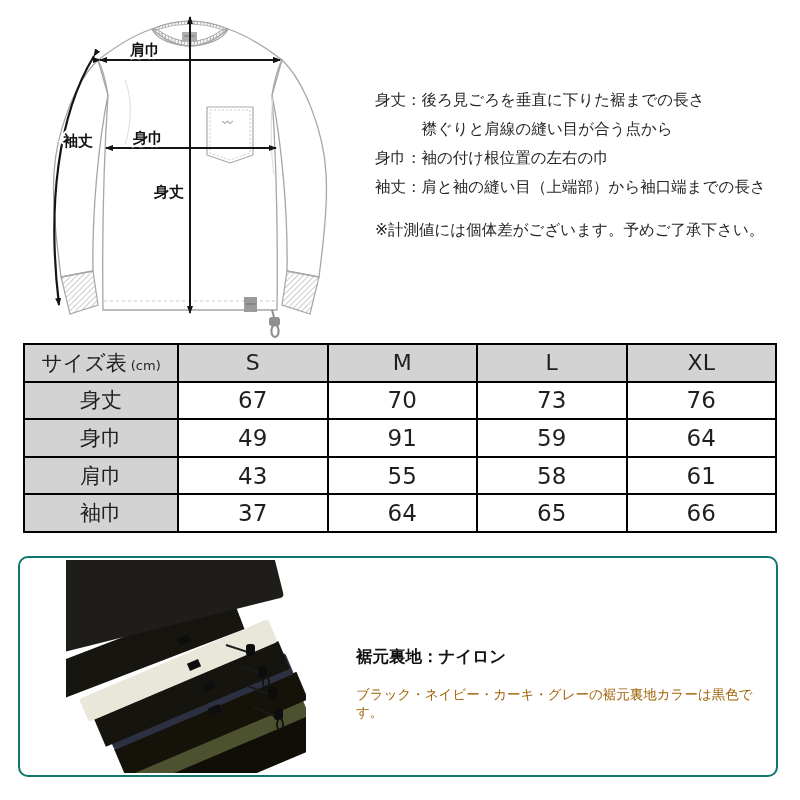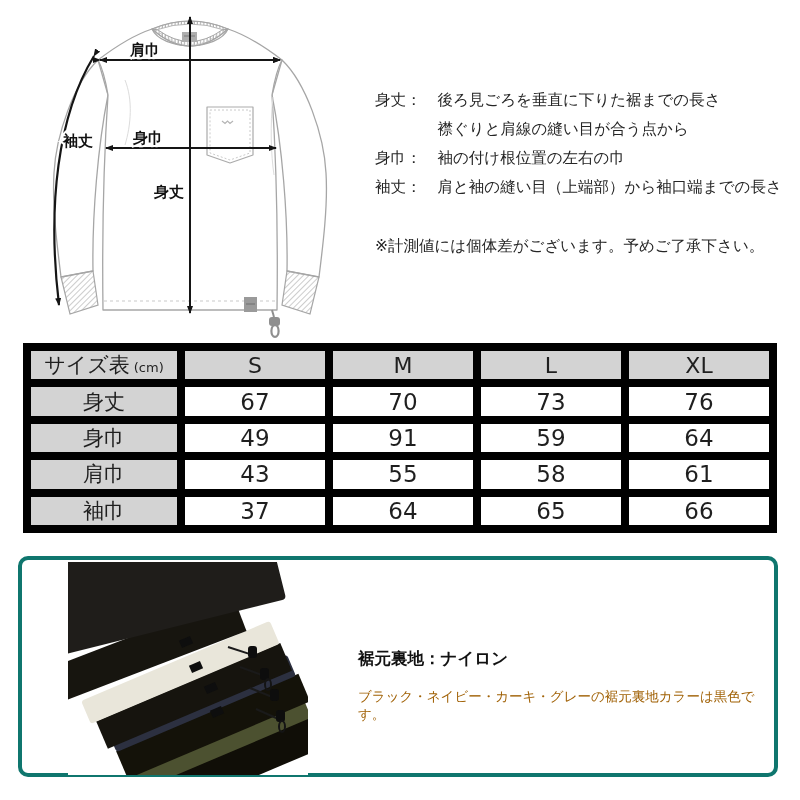--- a/index.html
+++ b/index.html
@@ -4,35 +4,35 @@
 <style>
   html,body{margin:0;padding:0;background:#fff;}
   *{box-sizing:border-box;font-family:"DejaVu Sans",sans-serif;}
   .canvas{position:relative;width:800px;height:800px;background:#fff;overflow:hidden;color:#222;}
 
   
   .shirt-svg{position:absolute;left:30px;top:5px;}
 
   
   .notes{position:absolute;left:375px;top:86px;width:412px;font-size:15.5px;line-height:29px;color:#262626;}
-  .note{display:flex;gap:16px;}
+  .note{display:flex;}
   .note .term{flex:0 0 auto;white-space:nowrap;}
   .note .desc{flex:1;}
-  .disclaimer{margin-top:30px;}
+  .disclaimer{margin-top:14px;}
 
   
   .size-table-wrap{position:absolute;left:23px;top:343px;width:754px;height:190px;}
   table.size-table{border-collapse:collapse;width:754px;height:190px;table-layout:fixed;}
-  table.size-table td{border:8px solid #000000;text-align:center;vertical-align:middle;padding:0;background:#fff;font-size:23px;color:#1f1f1f;}
+  table.size-table td{border:2px solid #000000;text-align:center;vertical-align:middle;padding:0;background:#fff;font-size:23px;color:#1f1f1f;}
   table.size-table td.hcell{background:#d3d3d3;font-size:22px;}
   table.size-table td.labelcol{background:#d3d3d3;font-size:21px;width:154px;}
   .unit{font-size:13px;margin-left:4px;}
 
   
-  .hem-box{position:absolute;left:18px;top:556px;width:760px;height:221px;border:4px solid #0f766e;border-radius:10px;background:#fff;}
+  .hem-box{position:absolute;left:18px;top:556px;width:760px;height:221px;border:2px solid #0f766e;border-radius:10px;background:#fff;}
   .hem-photo{position:absolute;left:46px;top:2px;width:240px;height:213px;overflow:hidden;background:#fff;}
   .band,.lining,.fab-black{position:absolute;transform-origin:0 50%;}
   .fab-black{left:-45px;top:-70px;width:250px;height:170px;background:#1f1d1a;transform:rotate(-14deg);border-radius:4px;}
   .lin1{left:-10px;top:104px;width:195px;height:36px;background:#17150f;transform:rotate(-21deg);}
   .fab-white{left:18px;top:138px;width:205px;height:25px;background:#e9e6da;transform:rotate(-23deg);border-radius:3px;}
   .lin2{left:34px;top:158px;width:200px;height:30px;background:#16140e;transform:rotate(-23deg);}
   .fab-navy{left:44px;top:168px;width:195px;height:23px;background:#2c3040;transform:rotate(-23deg);border-radius:3px;}
   .lin3{left:54px;top:188px;width:198px;height:30px;background:#141209;transform:rotate(-23deg);}
   .fab-olive{left:60px;top:198px;width:192px;height:34px;background:#4c5130;transform:rotate(-23deg);border-radius:3px;}
   .lin4{left:72px;top:228px;width:190px;height:34px;background:#100e07;transform:rotate(-23deg);}

